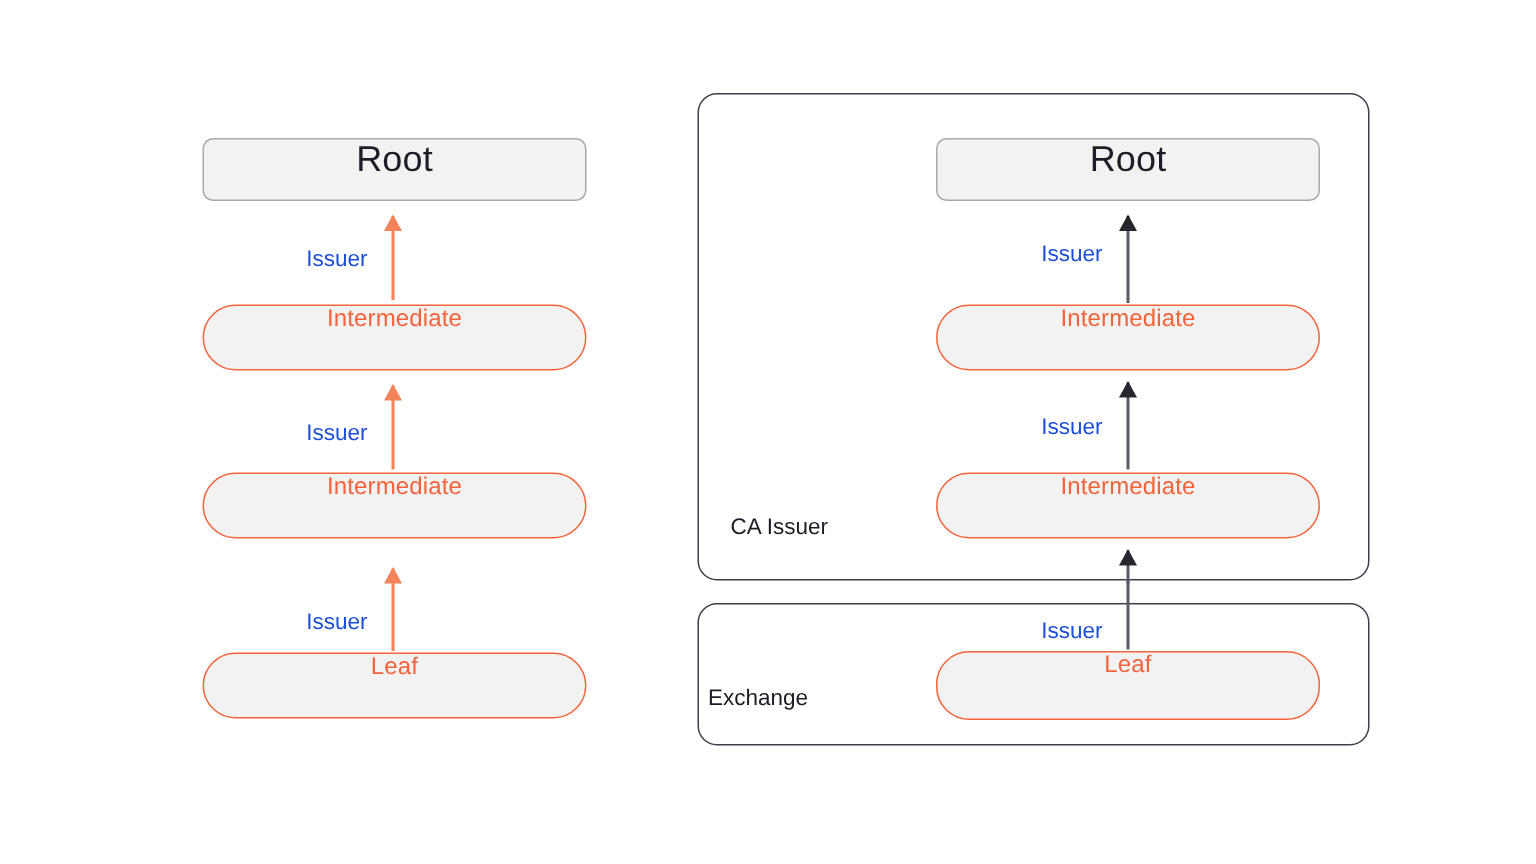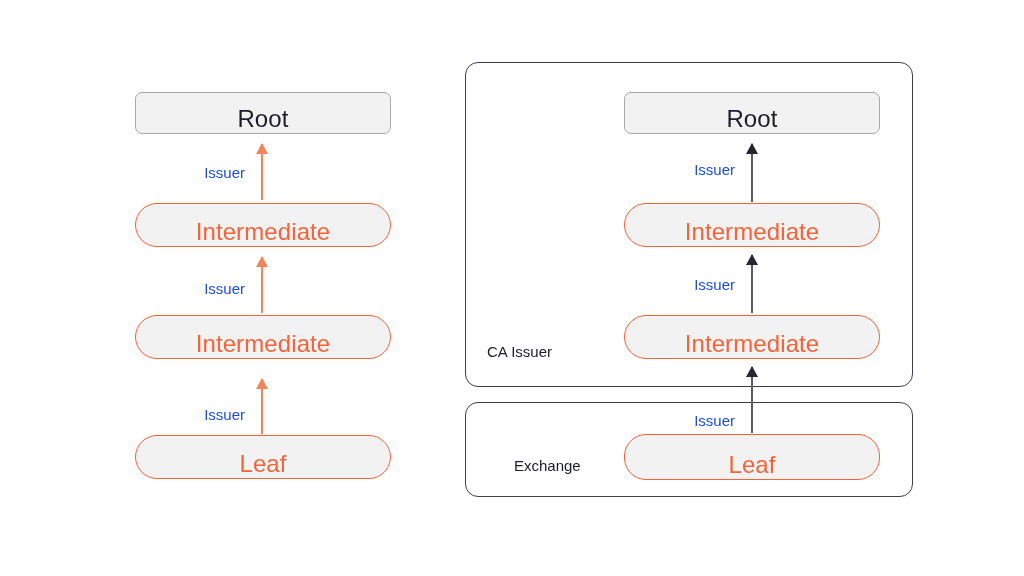--- a/index.html
+++ b/index.html
@@ -19,37 +19,37 @@
   .canvas {
     position: absolute;
     inset: 0;
   }
 
   
   .node {
     position: absolute;
     box-sizing: border-box;
     display: flex;
-    align-items: flex-end;
+    align-items: flex-start;
     justify-content: center;
     background: #f2f2f2;
     letter-spacing: 0.1px;
     white-space: nowrap;
   }
   .node.root {
     border: 1.3px solid #a9a9ad;
     border-radius: 7px;
     color: #1d1d27;
     font-size: 24px;
   }
   .node.orange {
     border: 1.4px solid #f4633a;
     border-radius: 22px;
     color: #f4633a;
-    font-size: 24px;
+    font-size: 16px;
   }
 
   
   .arrow {
     position: absolute;
   }
   .arrow .shaft {
     position: absolute;
     left: 50%;
     transform: translateX(-50%);
@@ -136,21 +136,21 @@
   <div class="edge-label" style="left:145px; top:406px; width:100px;">Issuer</div>
 
   <div class="node orange" style="left:135px; top:435px; width:256px; height:44px;">
     <span>Leaf</span>
   </div>
 
   <div class="group-box" style="left:465px; top:62px; width:448px; height:325px;"></div>
   <div class="group-label" style="left:487px; top:343px;">CA Issuer</div>
 
   <div class="group-box" style="left:465px; top:402px; width:448px; height:95px;"></div>
-  <div class="group-label" style="left:514px; top:457px;">Exchange</div>
+  <div class="group-label" style="left:472px; top:457px;">Exchange</div>
 
   <div class="node root" style="left:624px; top:92px; width:256px; height:42px;">
     <span>Root</span>
   </div>
 
   <div class="arrow dark" style="left:745px; top:144px; width:14px; height:58px;">
     <span class="shaft"></span>
     <span class="head"></span>
   </div>
   <div class="edge-label" style="left:635px; top:161px; width:100px;">Issuer</div>

